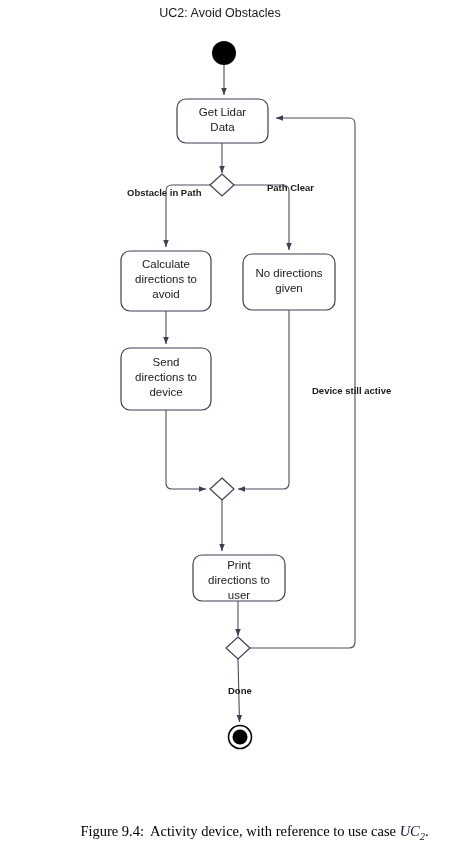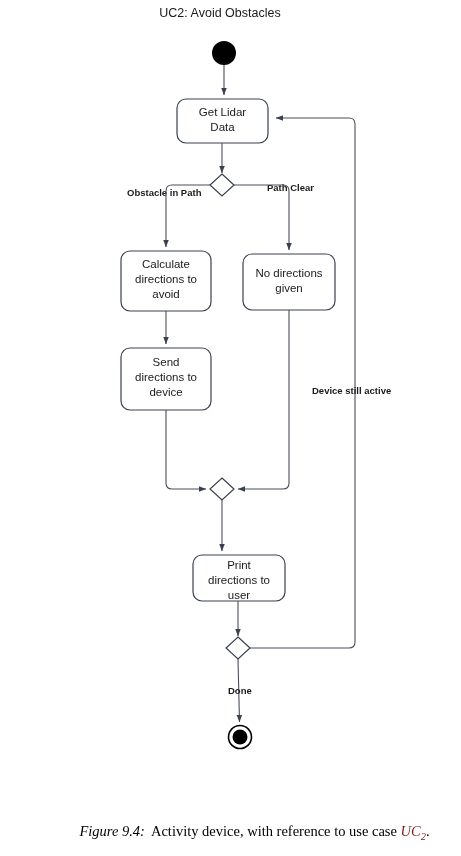--- a/index.html
+++ b/index.html
@@ -78,24 +78,24 @@
     position: absolute;
     left: 0;
     top: 823px;
     width: 461px;
     text-align: center;
     font-family: "Liberation Serif", serif;
     font-size: 14.5px;
     color: #000000;
     white-space: nowrap;
   }
-  #caption .cap-num { margin-right: 6px; font-style: italic; }
+  #caption .cap-num { margin-right: 6px; }
   #caption .cap-ref {
     font-style: italic;
-    color: #7f1d1d;
+    color: #0f172a;
   }
   #caption .cap-ref sub {
     font-style: italic;
     font-size: 0.72em;
   }
 </style>
 </head>
 <body>
 
 <div id="figure-root">

